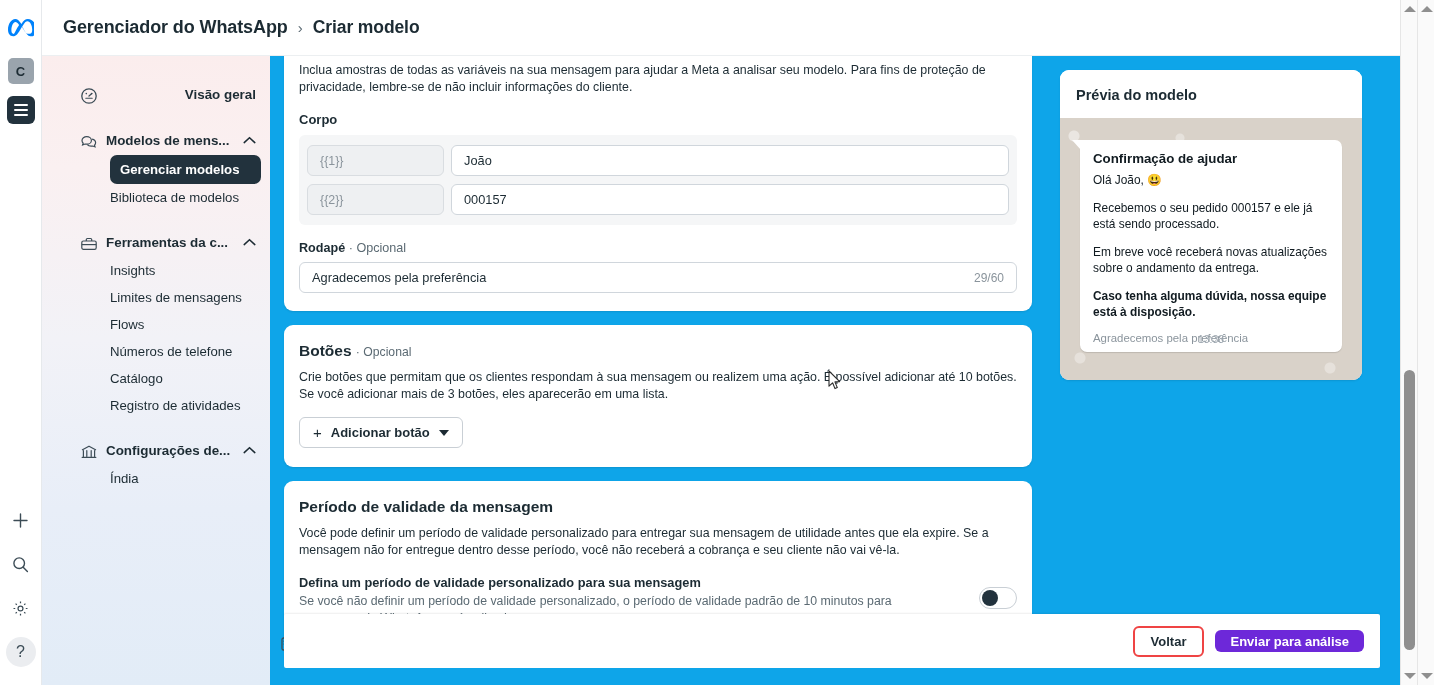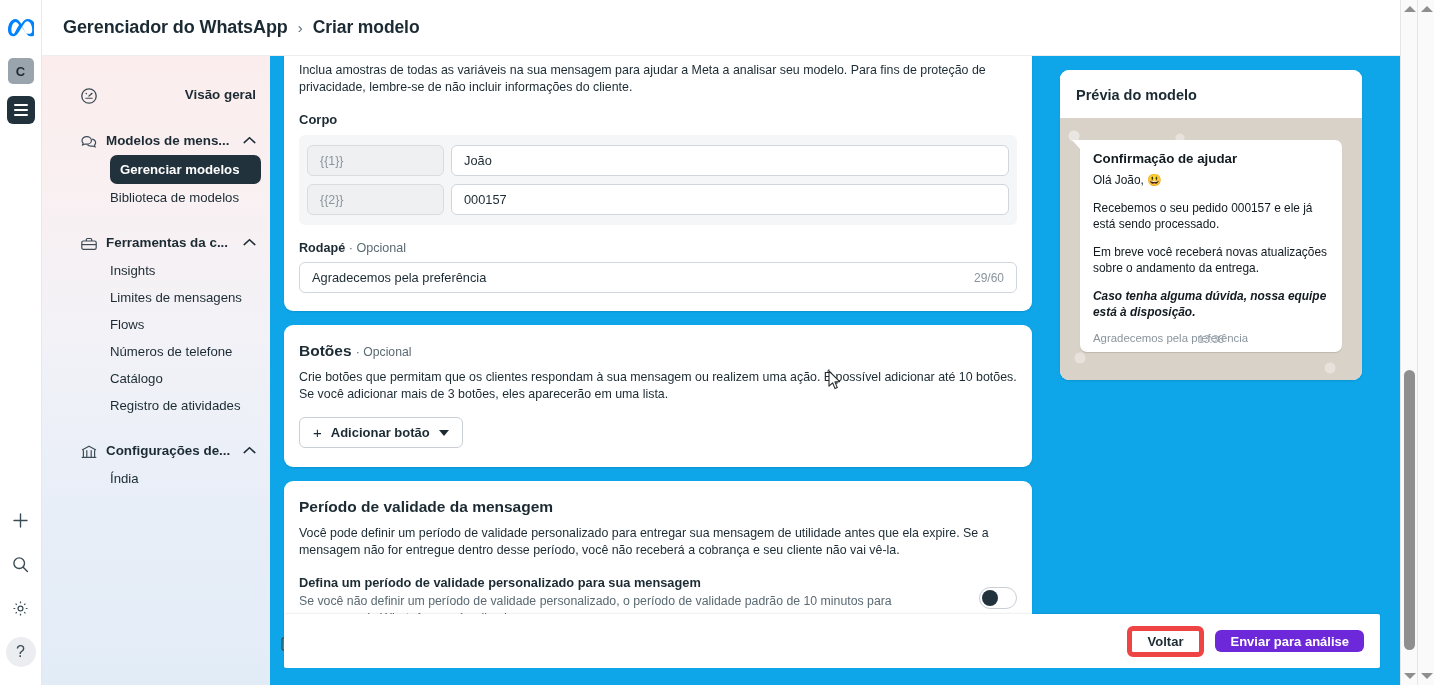--- a/index.html
+++ b/index.html
@@ -161,33 +161,33 @@
   .bubble {
     background: #fff; border-radius: 7px; border-top-left-radius: 0;
     padding: 11px 13px 7px 13px; box-shadow: 0 1px 1px rgba(0,0,0,.13); position: relative;
   }
   .bubble:before {
     content:""; position: absolute; left: -8px; top: 0;
     border-top: 0 solid transparent; border-right: 9px solid #fff; border-bottom: 10px solid transparent;
   }
   .bub-title { font-size: 13.3px; font-weight: 700; color: #111b21; margin-bottom: 6px; }
   .bub-p { font-size: 11.9px; line-height: 16px; color: #111b21; margin-bottom: 12px; }
-  .bub-p.italic { font-style: italic; font-weight: 700; margin-top: 8px; }
+  .bub-p.italic { font-weight: 700; margin-top: 8px; }
   .bub-footer { font-size: 11.4px; color: #8a949c; }
   .bub-time { font-size: 10.4px; color: #9aa4ad; text-align: center; margin-top: -10px; }
 
   
   .actionbar {
     position: absolute; left: 284px; top: 614px; width: 1096px; height: 54px;
     background: #fff; box-shadow: 0 -1px 2px rgba(0,0,0,.07);
     display: flex; align-items: center; justify-content: flex-end; gap: 11px; padding-right: 16px;
     border-radius: 2px; z-index: 6;
   }
   .btn-secondary {
-    height: 31px; padding: 0 16px; border: 5px solid #ef4444; border-radius: 6px; background:#fff;
+    height: 31px; padding: 0 16px; border: 2px solid #ef4444; border-radius: 6px; background:#fff;
     font-size: 13px; font-weight: 700; color: #1c2b33; cursor: pointer;
     display:flex; align-items:center;
   }
   .btn-primary {
     height: 22px; padding: 0 15px; border: none; border-radius: 6px; background: #6d28d9;
     font-size: 13px; font-weight: 700; color: #fff; cursor: pointer;
     display:flex; align-items:center;
   }
 
   

